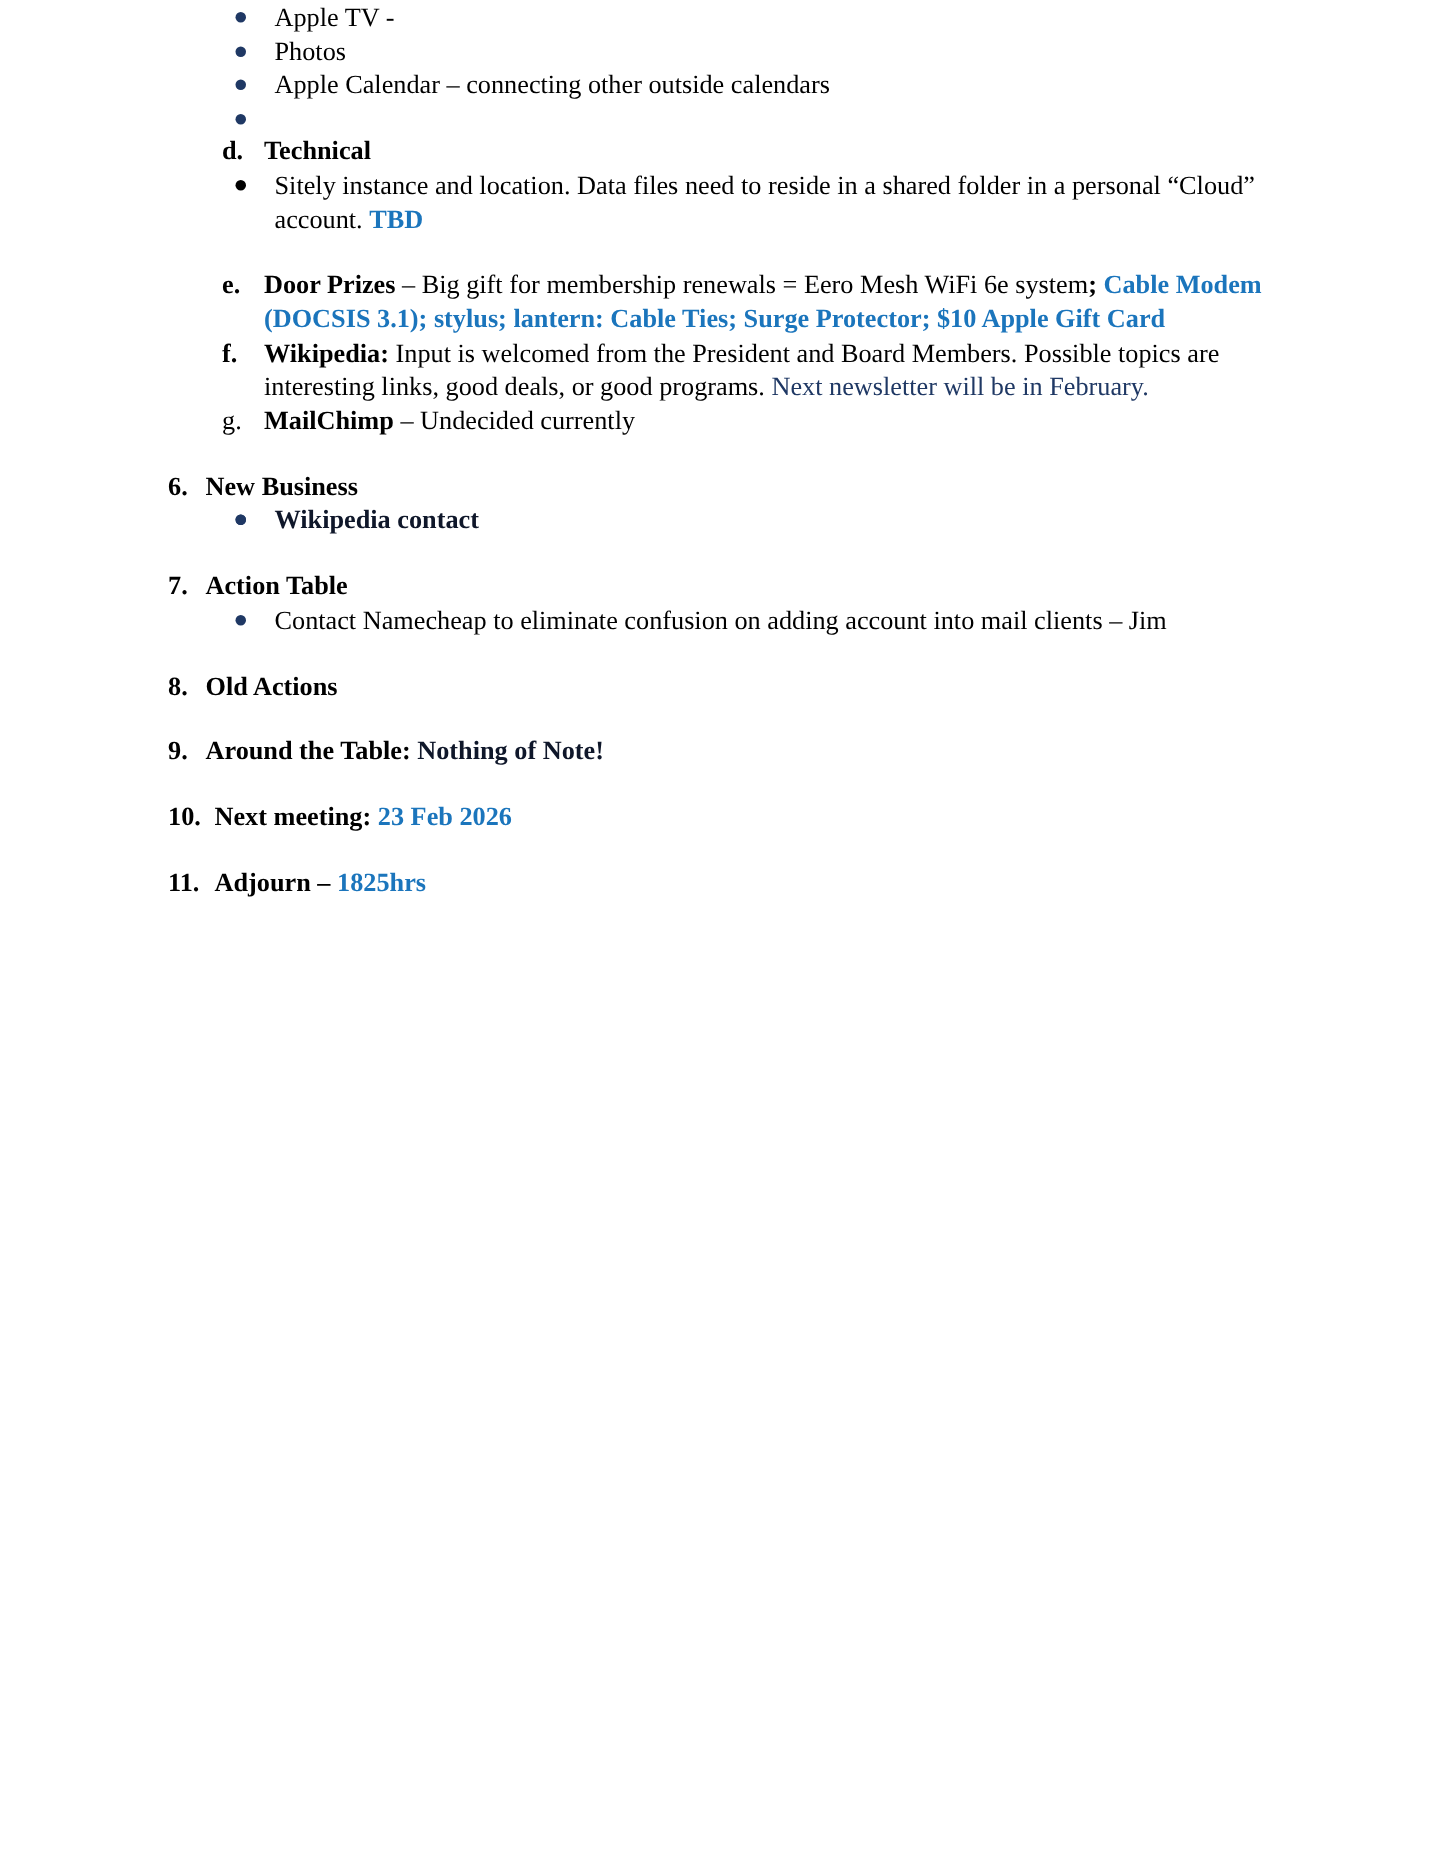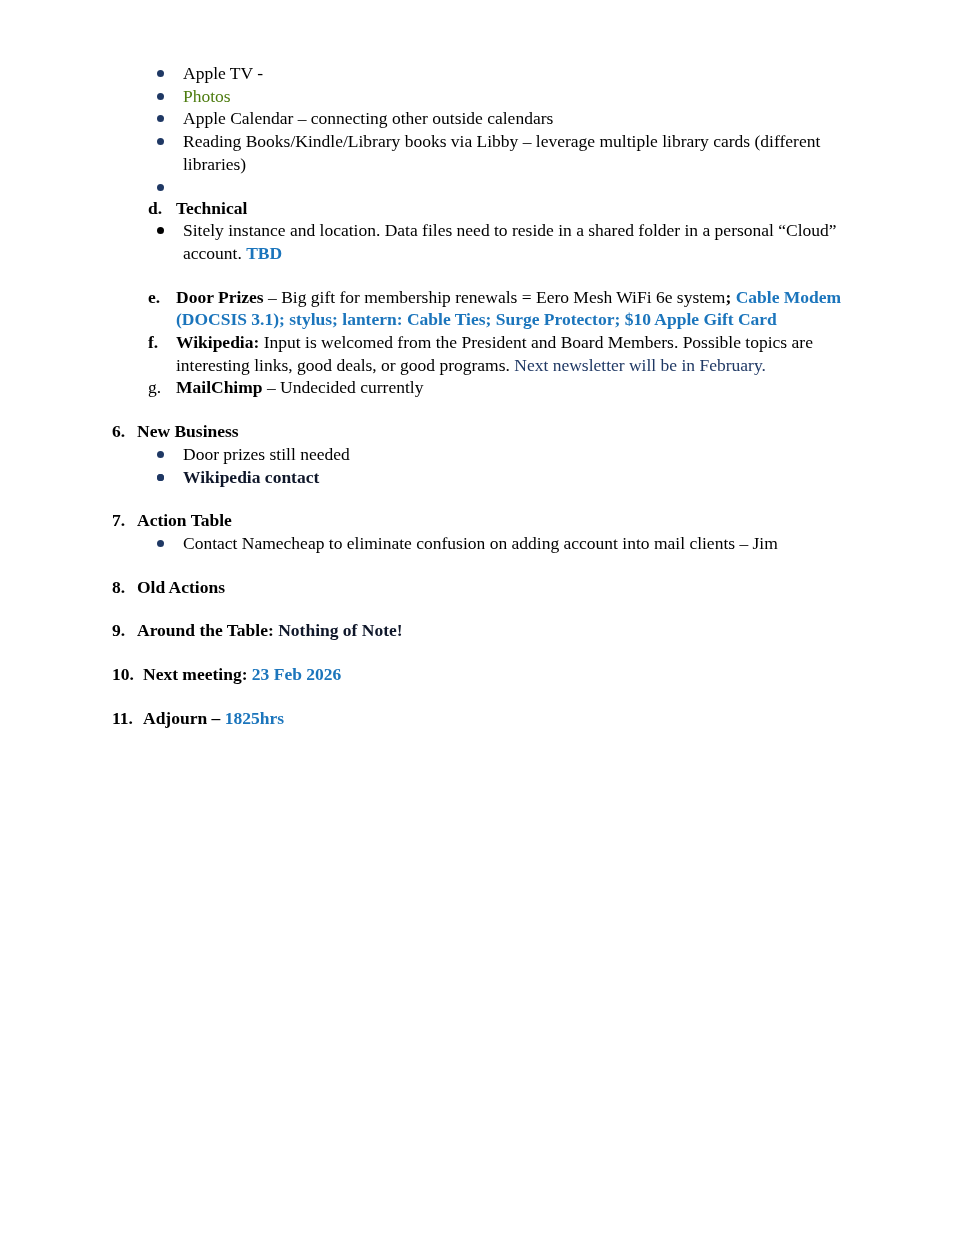--- a/index.html
+++ b/index.html
@@ -5,21 +5,21 @@
   html, body { margin: 0; padding: 0; }
   body {
     width: 959px; height: 1241px;
     background: #ffffff;
     font-family: "Liberation Serif", "DejaVu Serif", serif;
     font-size: 17.5px;
     line-height: 22.7px;
     color: #000000;
     overflow: hidden;
   }
-  main { padding-top: 62px; box-sizing: border-box; width: 959px; }
+  main { box-sizing: border-box; width: 959px; }
   .row { position: relative; padding-right: 88px; }
   .row .marker { position: absolute; white-space: nowrap; }
   .numbered { padding-left: 137px; }
   .numbered.wide { padding-left: 143px; }
   .numbered .marker { left: 112px; }
   .lettered { padding-left: 176px; }
   .lettered .marker { left: 148px; }
   .bullet-row { padding-left: 183px; }
   .bullet-dot {
     position: absolute; left: 157px; top: 8px;
@@ -27,34 +27,32 @@
     display: inline-block;
   }
   .b { font-weight: bold; }
   .spacer { height: 21px; }
 </style>
 </head>
 <body>
 
 <main>
     <div class="row bullet-row"><span class="bullet-dot" style="background: rgb(31, 56, 100);"></span><span style="color: rgb(0, 0, 0);">Apple TV -</span></div>
-    <div class="row bullet-row"><span class="bullet-dot" style="background: rgb(31, 56, 100);"></span><span style="color: #4d7c0f;">Photos</span></div>
+    <div class="row bullet-row"><span class="bullet-dot" style="background: rgb(31, 56, 100);"></span><span style="color: #000000;">Photos</span></div>
     <div class="row bullet-row"><span class="bullet-dot" style="background: rgb(31, 56, 100);"></span><span style="color: rgb(0, 0, 0);">Apple Calendar – connecting other outside calendars</span></div>
-    <div class="row bullet-row"><span class="bullet-dot" style="background: rgb(31, 56, 100);"></span><span style="color: rgb(0, 0, 0);">Reading Books/Kindle/Library books via Libby – leverage multiple library cards (different libraries)</span></div>
     <div class="row bullet-row"><span class="bullet-dot" style="background: rgb(31, 56, 100);"></span></div>
     <div class="spacer"></div>
     <div class="row lettered"><span class="marker b">d.</span><span class="b" style="color: rgb(0, 0, 0);">Technical</span></div>
     <div class="row bullet-row"><span class="bullet-dot" style="background: rgb(0, 0, 0);"></span><span style="color: rgb(0, 0, 0);">Sitely instance and location. Data files need to reside in a shared folder in a personal “Cloud” account. </span><span class="b" style="color: rgb(27, 117, 188);">TBD</span></div>
     <div class="spacer"></div>
     <div class="row lettered"><span class="marker b">e.</span><span class="b" style="color: rgb(0, 0, 0);">Door Prizes</span><span style="color: rgb(0, 0, 0);"> – Big gift for membership renewals = Eero Mesh WiFi 6e system</span><span class="b" style="color: rgb(0, 0, 0);">;</span><span class="b" style="color: rgb(27, 117, 188);"> Cable Modem (DOCSIS 3.1); stylus; lantern: Cable Ties; Surge Protector; $10 Apple Gift Card</span></div>
     <div class="row lettered"><span class="marker b">f.</span><span class="b" style="color: rgb(0, 0, 0);">Wikipedia:</span><span style="color: rgb(0, 0, 0);"> Input is welcomed from the President and Board Members. Possible topics are interesting links, good deals, or good programs. </span><span style="color: rgb(31, 56, 100);">Next newsletter will be in February.</span></div>
     <div class="row lettered"><span class="marker">g.</span><span class="b" style="color: rgb(0, 0, 0);">MailChimp</span><span style="color: rgb(0, 0, 0);"> – Undecided currently</span></div>
     <div class="spacer"></div>
     <div class="row numbered"><span class="marker b">6.</span><span class="b" style="color: rgb(0, 0, 0);">New Business</span></div>
-    <div class="row bullet-row"><span class="bullet-dot" style="background: rgb(31, 56, 100);"></span><span style="color: rgb(0, 0, 0);">Door prizes still needed</span></div>
     <div class="row bullet-row"><span class="bullet-dot" style="background: rgb(31, 56, 100);"></span></div>
     <div class="row bullet-row"><span class="bullet-dot" style="background: rgb(31, 56, 100);"></span><span class="b" style="color: #0f172a;">Wikipedia contact</span></div>
     <div class="spacer"></div>
     <div class="row numbered"><span class="marker b">7.</span><span class="b" style="color: rgb(0, 0, 0);">Action Table</span></div>
     <div class="row bullet-row"><span class="bullet-dot" style="background: rgb(31, 56, 100);"></span><span style="color: rgb(0, 0, 0);">Contact Namecheap to eliminate confusion on adding account into mail clients – Jim</span></div>
     <div class="spacer"></div>
     <div class="row numbered"><span class="marker b">8.</span><span class="b" style="color: rgb(0, 0, 0);">Old Actions</span></div>
     <div class="spacer"></div>
     <div class="row numbered"><span class="marker b">9.</span><span class="b" style="color: rgb(0, 0, 0);">Around the Table: </span><span class="b" style="color: #0f172a;">Nothing of Note!</span></div>
     <div class="spacer"></div>

